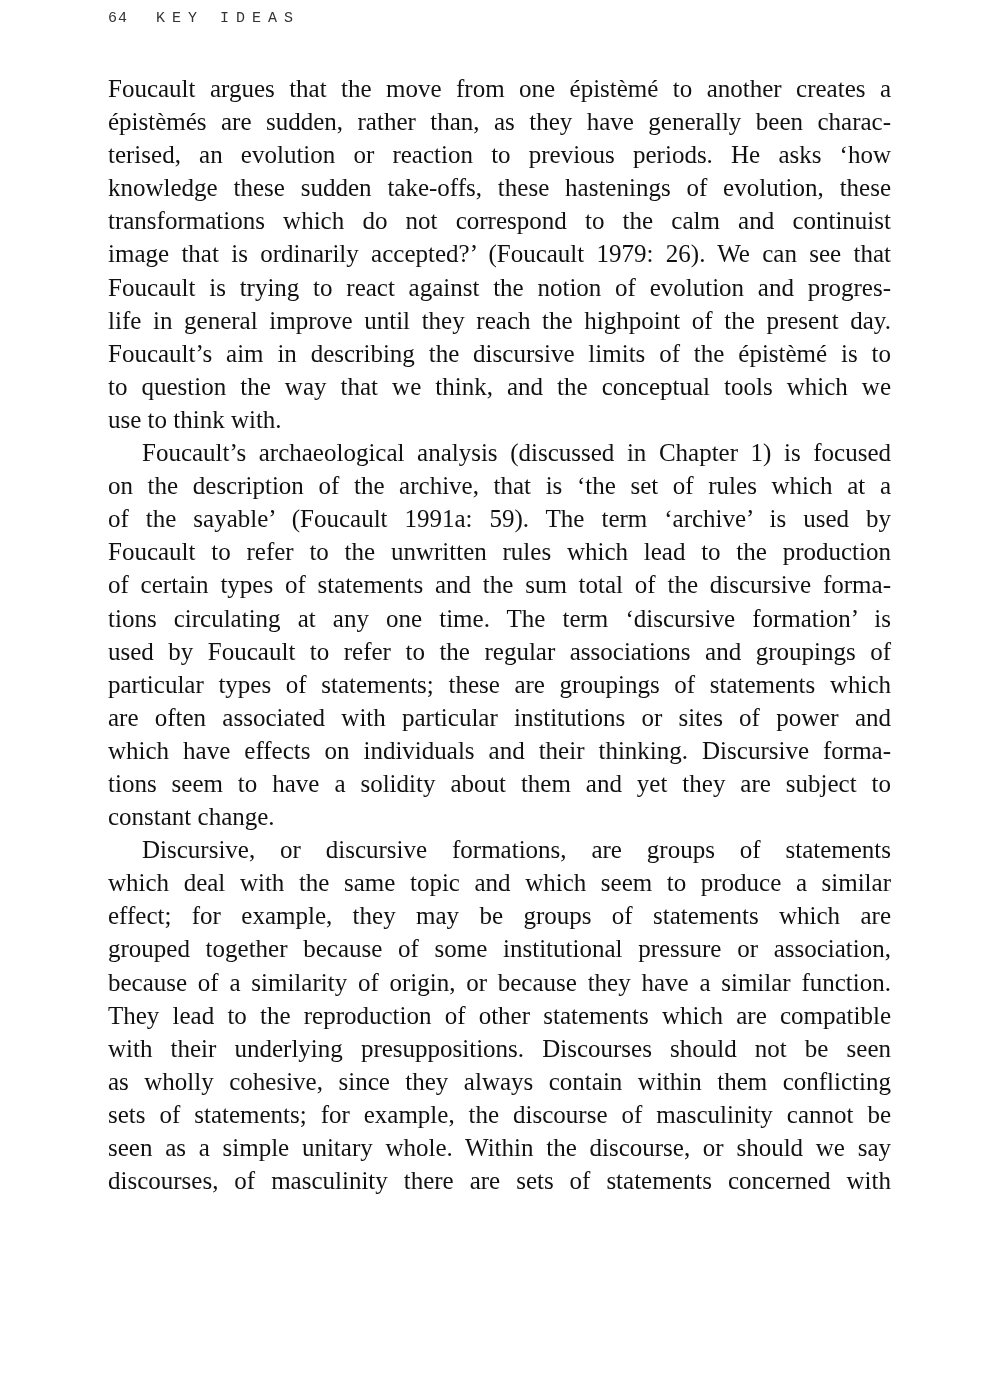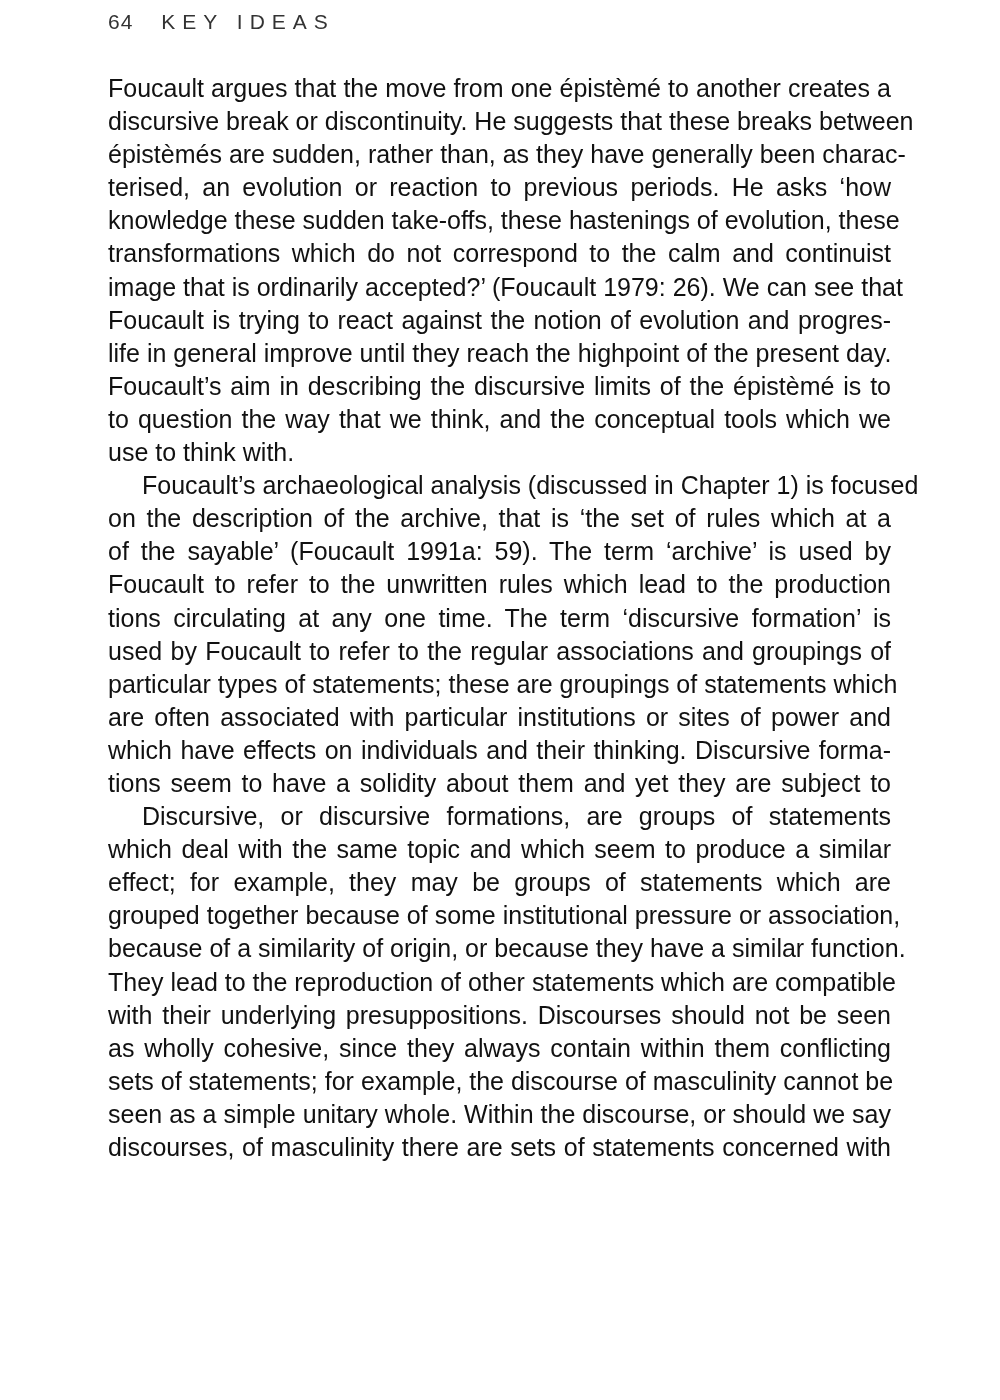--- a/index.html
+++ b/index.html
@@ -11,39 +11,39 @@
       width: 1000px;
       height: 1400px;
       position: relative;
       overflow: hidden;
       color: #111111;
     }
     .running-head {
       position: absolute;
       left: 108px;
       top: 10px;
-      font-family: Liberation Sans, sans-serif;
-      font-size: 21px;
+      font-family: Liberation Mono, monospace;
+      font-size: 15px;
       font-weight: 300;
       color: #333333;
       letter-spacing: 1px;
       white-space: nowrap;
     }
     .running-head .page-num {
       margin-right: 28px;
     }
     .running-head .section-title {
       letter-spacing: 7px;
     }
     .body-text {
       position: absolute;
       left: 108px;
       top: 72px;
       width: 783px;
-      font-family: Liberation Sans, sans-serif;
+      font-family: Liberation Serif, serif;
       font-size: 25px;
       line-height: 33.1px;
       color: #111111;
     }
     .line {
       display: block;
       height: 33.1px;
       white-space: nowrap;
       text-align: justify;
       text-align-last: justify;
@@ -59,44 +59,45 @@
 <body>
 
 <div class="running-head">
   <span class="page-num">64</span><span class="section-title">KEY IDEAS</span>
 </div>
 
 <div class="body-text">
 
   <div>
     <span class="line">Foucault argues that the move from one épistèmé to another creates a</span>
-    <span class="line">discursive break or discontinuity. He suggests that these breaks between</span>
     <span class="line">épistèmés are sudden, rather than, as they have generally been charac-</span>
     <span class="line">terised, an evolution or reaction to previous periods. He asks ‘how</span>
     <span class="line">knowledge these sudden take-offs, these hastenings of evolution, these</span>
     <span class="line">transformations which do not correspond to the calm and continuist</span>
     <span class="line">image that is ordinarily accepted?’ (Foucault 1979: 26). We can see that</span>
     <span class="line">Foucault is trying to react against the notion of evolution and progres-</span>
     <span class="line">life in general improve until they reach the highpoint of the present day.</span>
     <span class="line">Foucault’s aim in describing the discursive limits of the épistèmé is to</span>
     <span class="line">to question the way that we think, and the conceptual tools which we</span>
     <span class="line last">use to think with.</span>
   </div>
 
   <div>
     <span class="line indent">Foucault’s archaeological analysis (discussed in Chapter 1) is focused</span>
     <span class="line">on the description of the archive, that is ‘the set of rules which at a</span>
     <span class="line">of the sayable’ (Foucault 1991a: 59). The term ‘archive’ is used by</span>
     <span class="line">Foucault to refer to the unwritten rules which lead to the production</span>
+    <span class="line">of certain types of statements and the sum total of the discursive forma-</span>
     <span class="line">tions circulating at any one time. The term ‘discursive formation’ is</span>
     <span class="line">used by Foucault to refer to the regular associations and groupings of</span>
     <span class="line">particular types of statements; these are groupings of statements which</span>
     <span class="line">are often associated with particular institutions or sites of power and</span>
     <span class="line">which have effects on individuals and their thinking. Discursive forma-</span>
     <span class="line">tions seem to have a solidity about them and yet they are subject to</span>
+    <span class="line last">constant change.</span>
   </div>
 
   <div>
     <span class="line indent">Discursive, or discursive formations, are groups of statements</span>
     <span class="line">which deal with the same topic and which seem to produce a similar</span>
     <span class="line">effect; for example, they may be groups of statements which are</span>
     <span class="line">grouped together because of some institutional pressure or association,</span>
     <span class="line">because of a similarity of origin, or because they have a similar function.</span>
     <span class="line">They lead to the reproduction of other statements which are compatible</span>
     <span class="line">with their underlying presuppositions. Discourses should not be seen</span>

